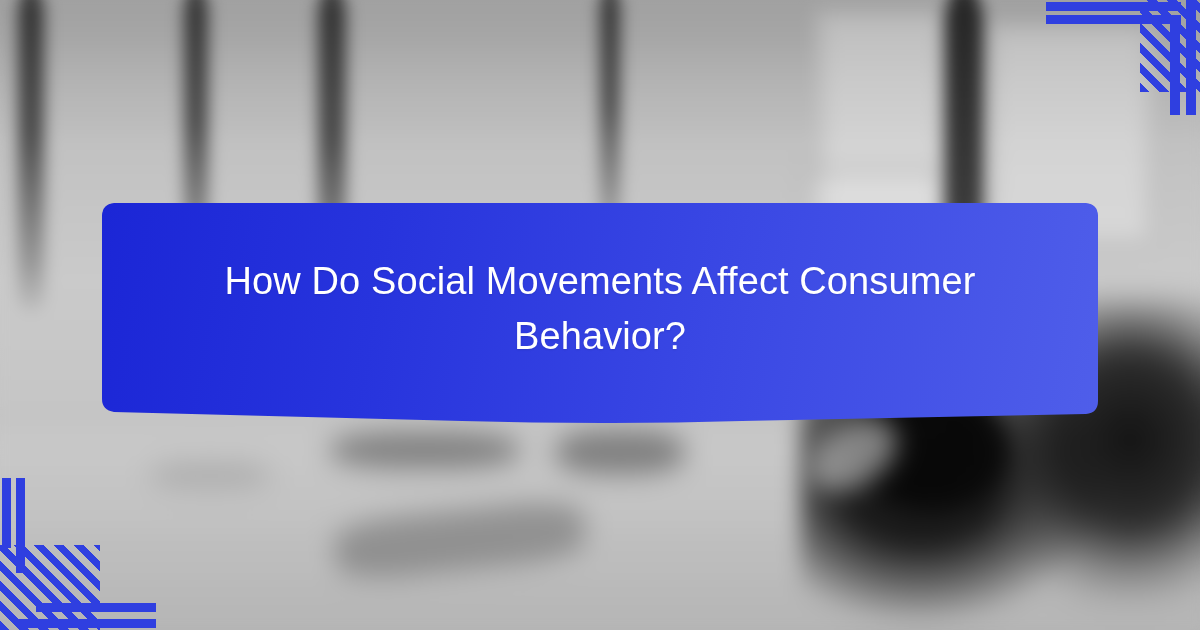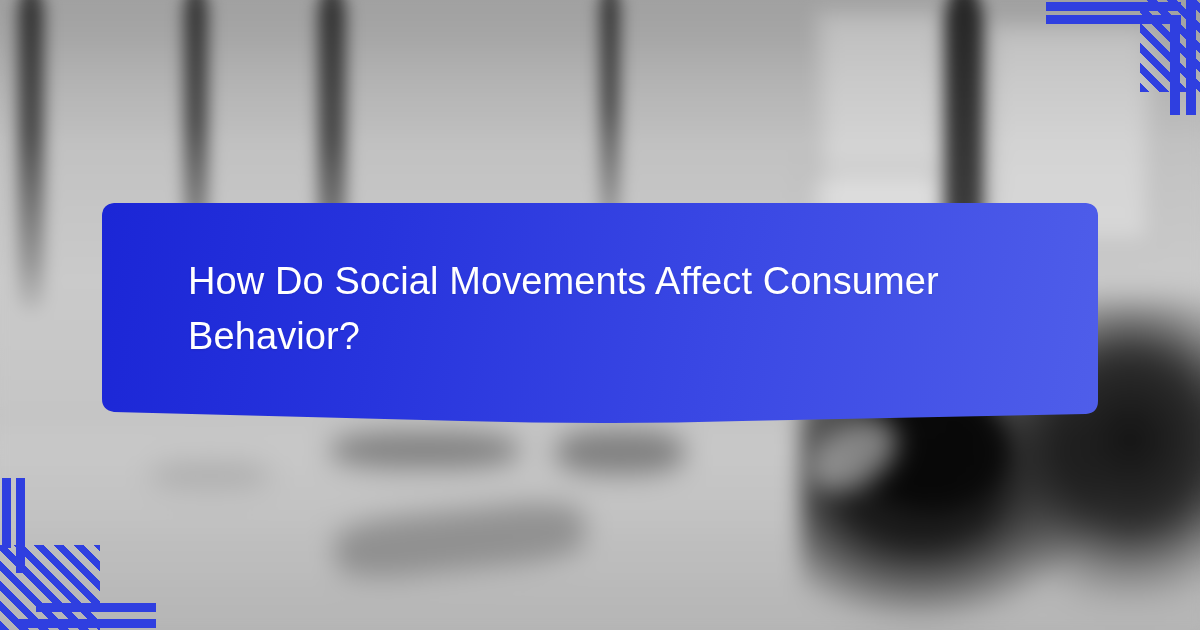--- a/index.html
+++ b/index.html
@@ -199,20 +199,21 @@
     background: linear-gradient(100deg, #1b26d6 0%, #2734dd 28%, #3a48e4 62%, #4f5eea 100%);
     
     clip-path: path("M 12 0 L 984 0 Q 996 0 996 12 L 996 198 Q 996 210 984 211 L 640 218 Q 500 222 360 218 L 12 209 Q 0 207 0 196 L 0 12 Q 0 0 12 0 Z");
   }
   .card-title {
     position: absolute;
     inset: 0;
     display: flex;
     align-items: center;
     justify-content: center;
+    text-align: center;
     color: #ffffff;
     font-family: "Liberation Sans", sans-serif;
     font-size: 38px;
     font-weight: 400;
     line-height: 1.45;
     letter-spacing: 0.1px;
     padding: 0 86px 10px 86px;
     box-sizing: border-box;
     text-shadow: 0 1px 2px rgba(0,0,0,0.10);
   }

